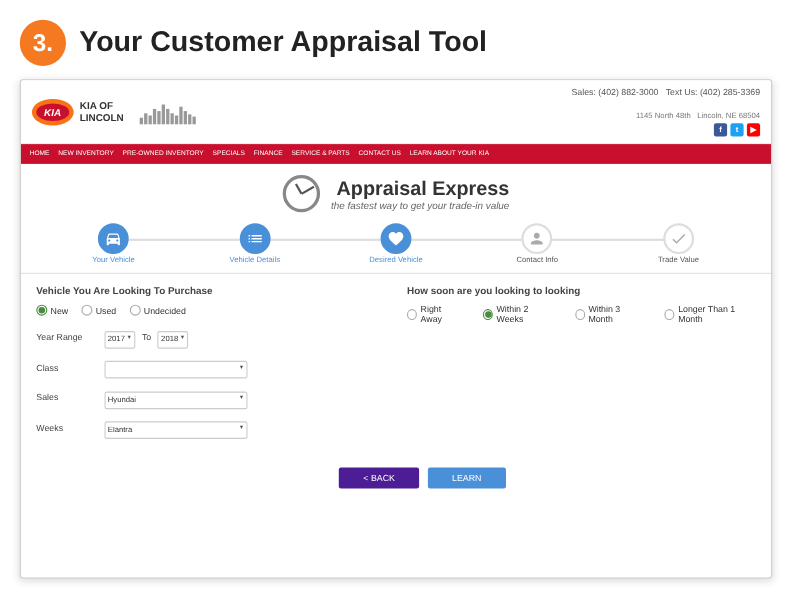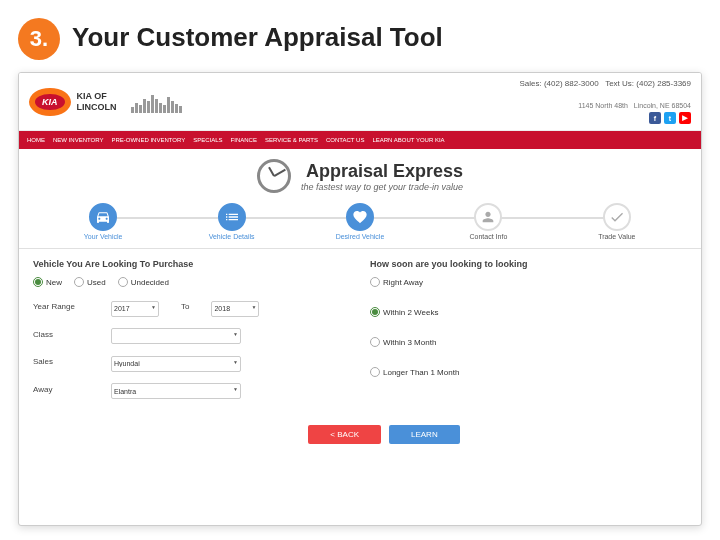--- a/index.html
+++ b/index.html
@@ -69,21 +69,21 @@
     }
 
     .kia-oval {
       background: #c8102e;
       color: white;
       font-size: 9px;
       font-weight: bold;
       font-style: italic;
       padding: 3px 7px;
       border-radius: 50%;
-      border: 6px solid #f97316;
+      border: 4px solid #f97316;
     }
 
     .kia-of-lincoln {
       font-size: 9px;
       color: #333;
       font-weight: bold;
       line-height: 1.2;
     }
 
     .kia-city-silhouette {
@@ -342,21 +342,21 @@
       height: 6px;
       border-radius: 50%;
       background: #4a8c3f;
     }
 
     
     .form-row {
       display: flex;
       align-items: center;
       margin-bottom: 8px;
-      gap: 22px;
+      gap: 6px;
     }
 
     .form-label {
       font-size: 8px;
       color: #444;
       width: 56px;
       flex-shrink: 0;
     }
 
     .form-select {
@@ -381,49 +381,49 @@
       font-size: 5px;
       color: #555;
       position: absolute;
       right: 3px;
       top: 50%;
       transform: translateY(-50%);
       pointer-events: none;
     }
 
     .select-small {
-      width: 48px;
+      width: 28px;
     }
 
     .select-medium {
       width: 130px;
     }
 
     .range-to {
       font-size: 8px;
       color: #444;
     }
 
     
     .radio-group-vert {
       display: flex;
-      flex-direction: column;
+      flex-direction: row;
       gap: 20px;
     }
 
     
     .form-buttons {
       display: flex;
       justify-content: center;
       gap: 8px;
       padding: 8px 14px 10px;
     }
 
     .btn-back {
-      background: #ef4444;
+      background: #4c1d95;
       color: white;
       border: none;
       padding: 5px 22px;
       font-size: 8px;
       cursor: pointer;
       border-radius: 2px;
       margin-left: 48px;
     }
 
     .btn-next {
@@ -600,21 +600,21 @@
       <div class="form-row">
         <div class="form-label">Sales</div>
         <div class="select-wrapper">
           <select class="form-select select-medium">
             <option>Hyundai</option>
           </select>
         </div>
       </div>
 
       <div class="form-row">
-        <div class="form-label">Away</div>
+        <div class="form-label">Weeks</div>
         <div class="select-wrapper">
           <select class="form-select select-medium">
             <option>Elantra</option>
           </select>
         </div>
       </div>
     </div>
 
     <div class="form-right">
       <div class="section-title">How soon are you looking to looking</div>

